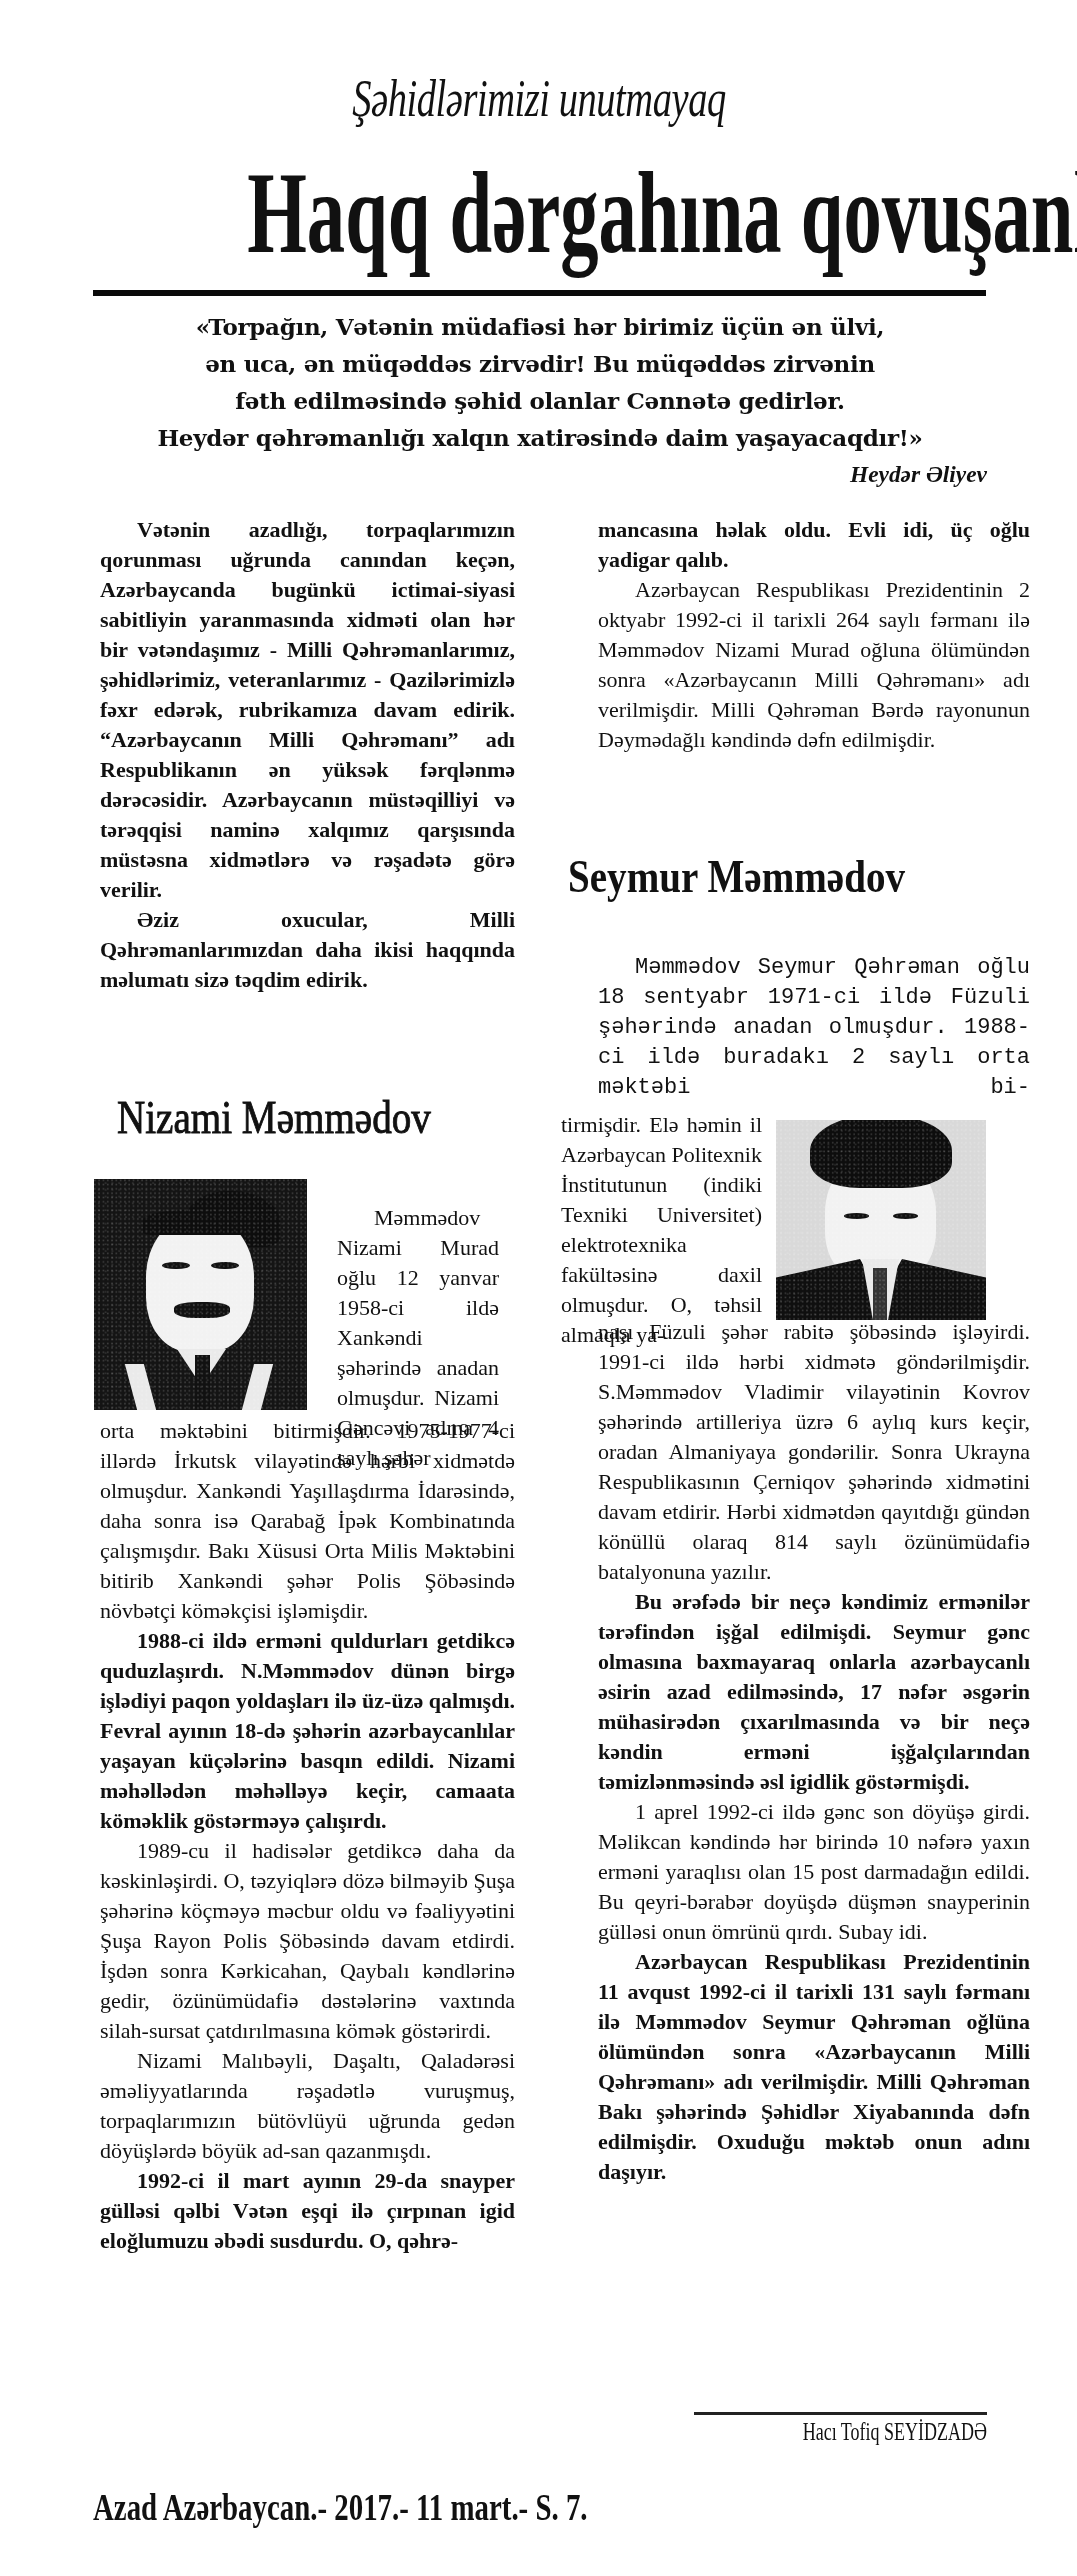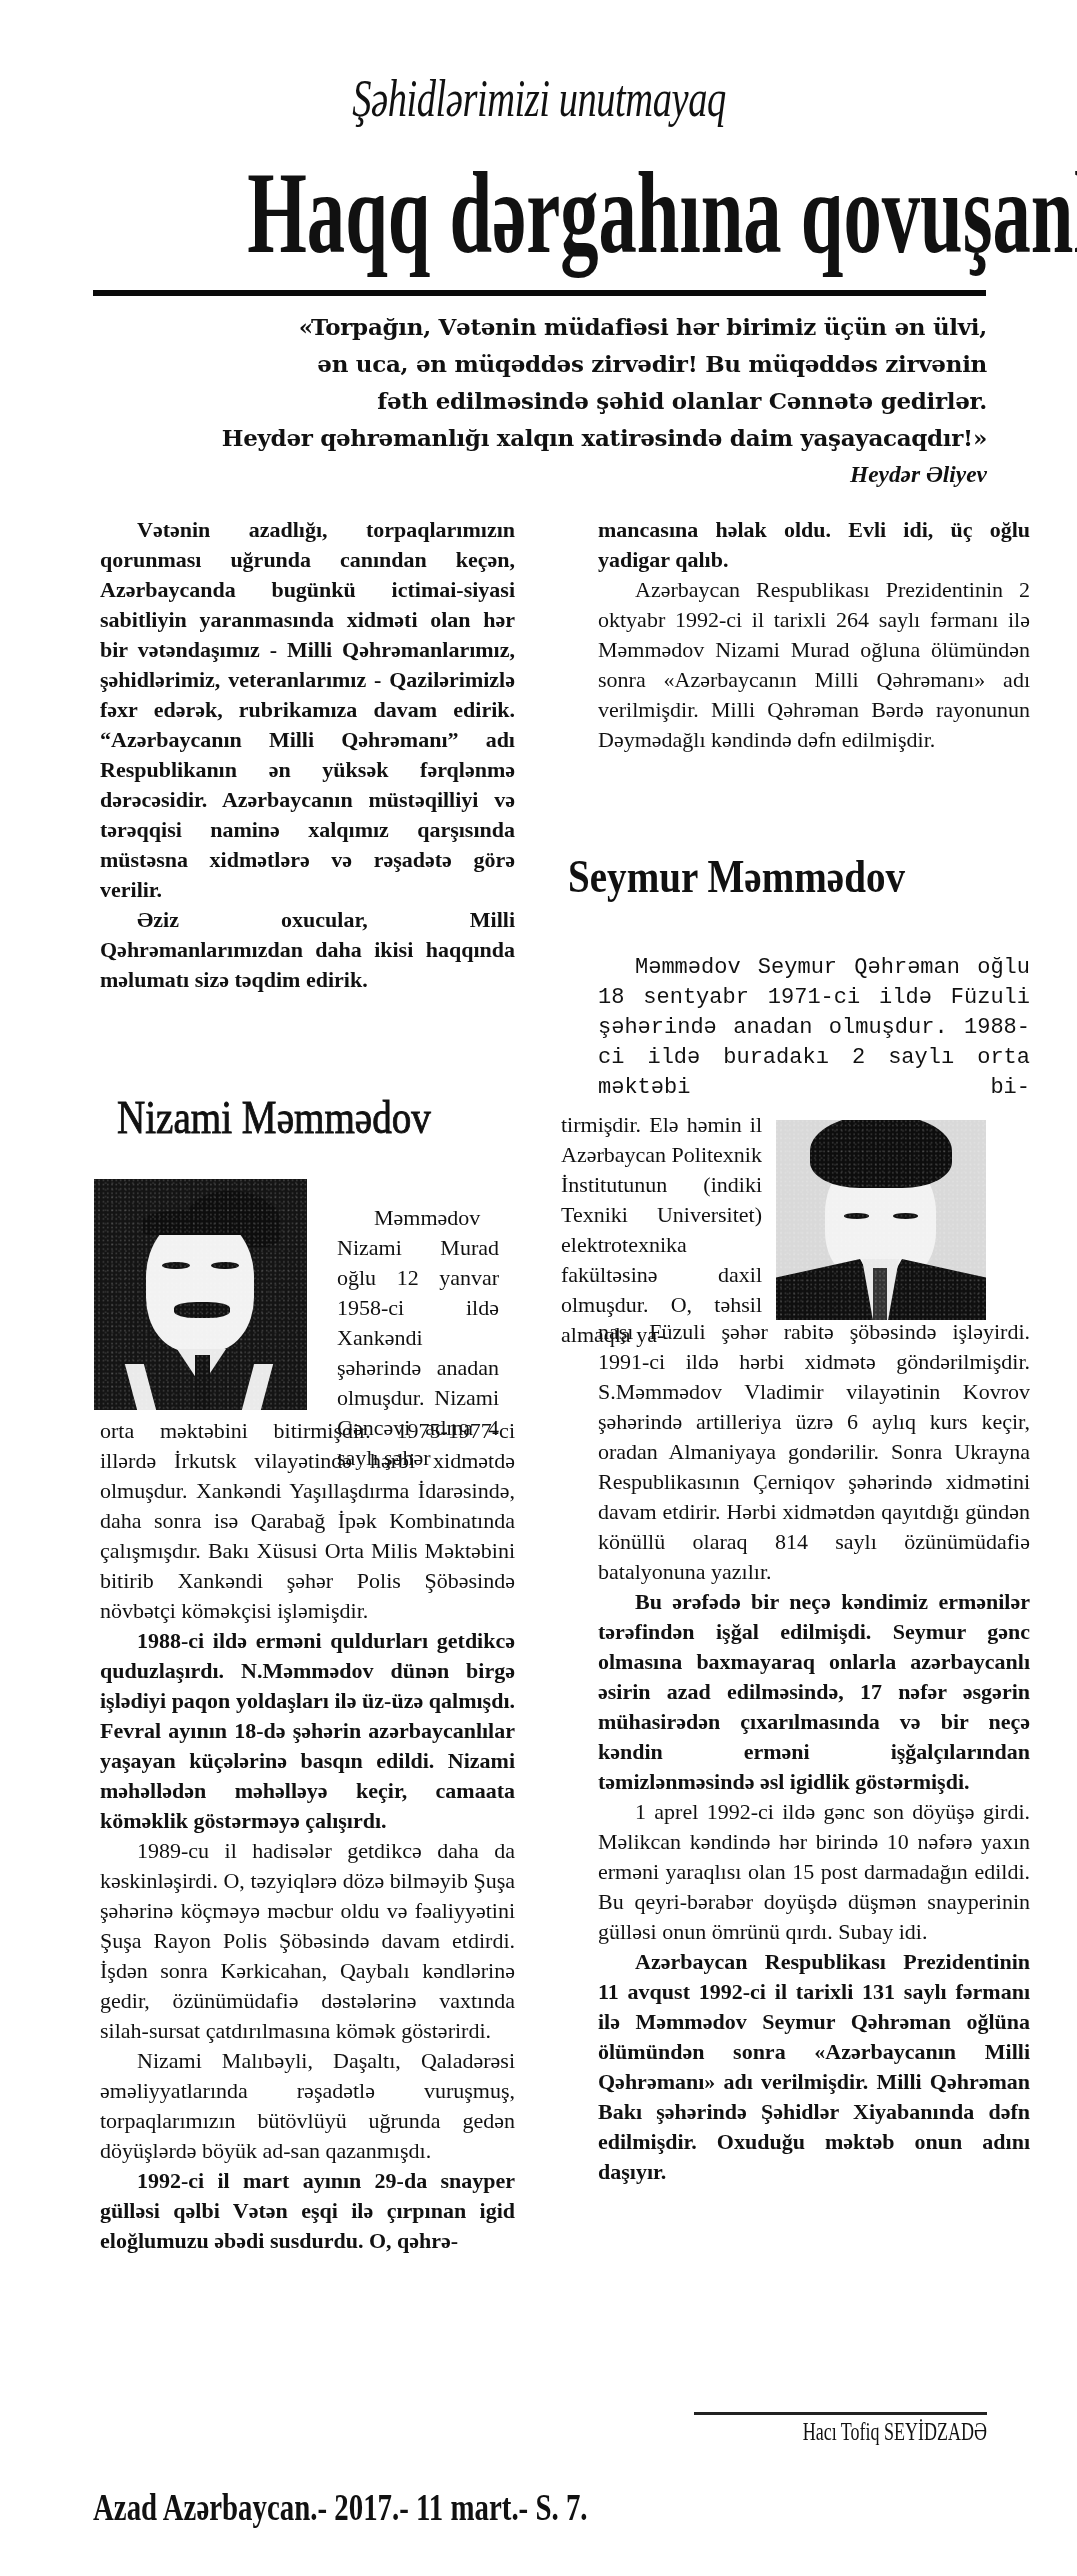--- a/index.html
+++ b/index.html
@@ -12,21 +12,21 @@
     transform: scaleX(0.74); transform-origin: center; letter-spacing: -0.6px; line-height: 1;
   }
   .headline {
     position: absolute; left: 93px; width: 894px; top: 154px; text-align: center;
     font-family: "Liberation Serif", serif; font-weight: bold; font-size: 117px; line-height: 1;
     transform: scaleX(0.655); transform-origin: center; white-space: nowrap;
   }
   .head-rule { position: absolute; left: 93px; width: 893px; top: 290px; height: 6.2px; background: #0a0a0a; }
 
   .quote {
-    position: absolute; left: 93px; width: 894px; top: 308px; text-align: right;
+    position: absolute; left: 93px; width: 894px; top: 308px; text-align: center;
     font-family: "DejaVu Serif", serif; font-weight: bold; font-size: 23px; line-height: 37px;
     letter-spacing: -0.3px;
   }
   .quote-author {
     position: absolute; right: 91px; top: 461px;
     font-family: "Liberation Serif", serif; font-style: italic; font-weight: bold; font-size: 23.4px;
   }
 
   .col { position: absolute; font-family: "Liberation Serif", serif; font-size: 22px; line-height: 30px; text-align: justify; }
   .col-left { left: 100px; width: 415px; }

